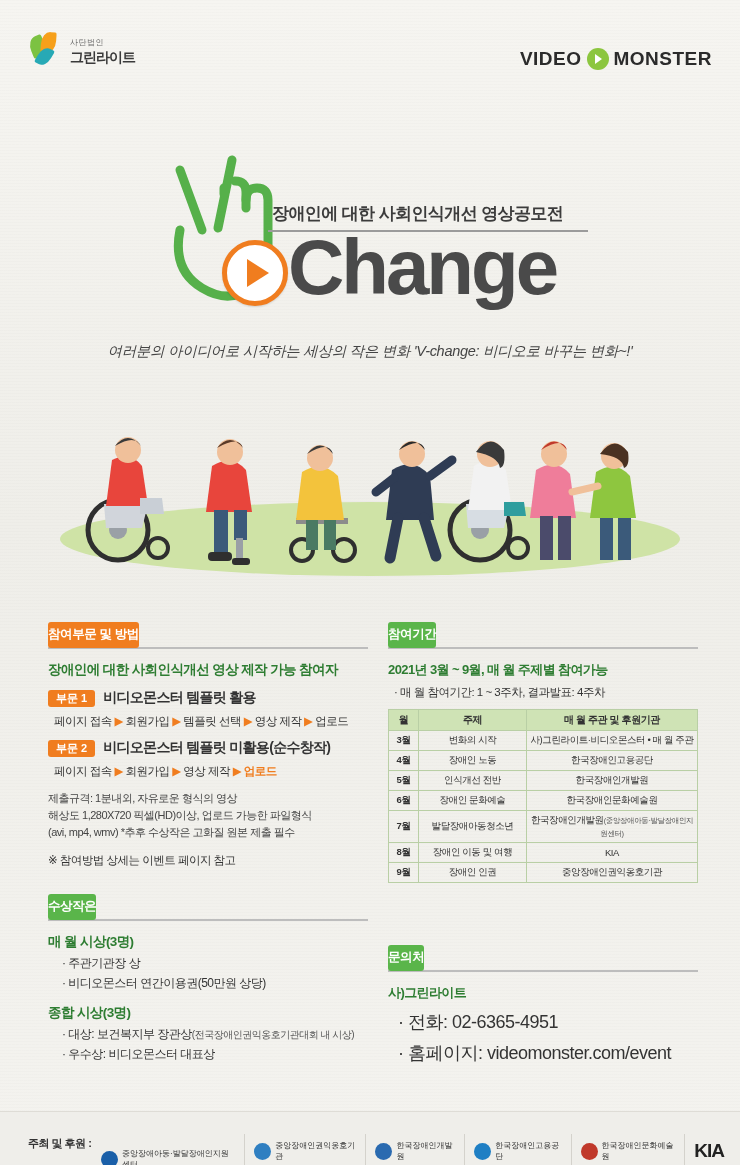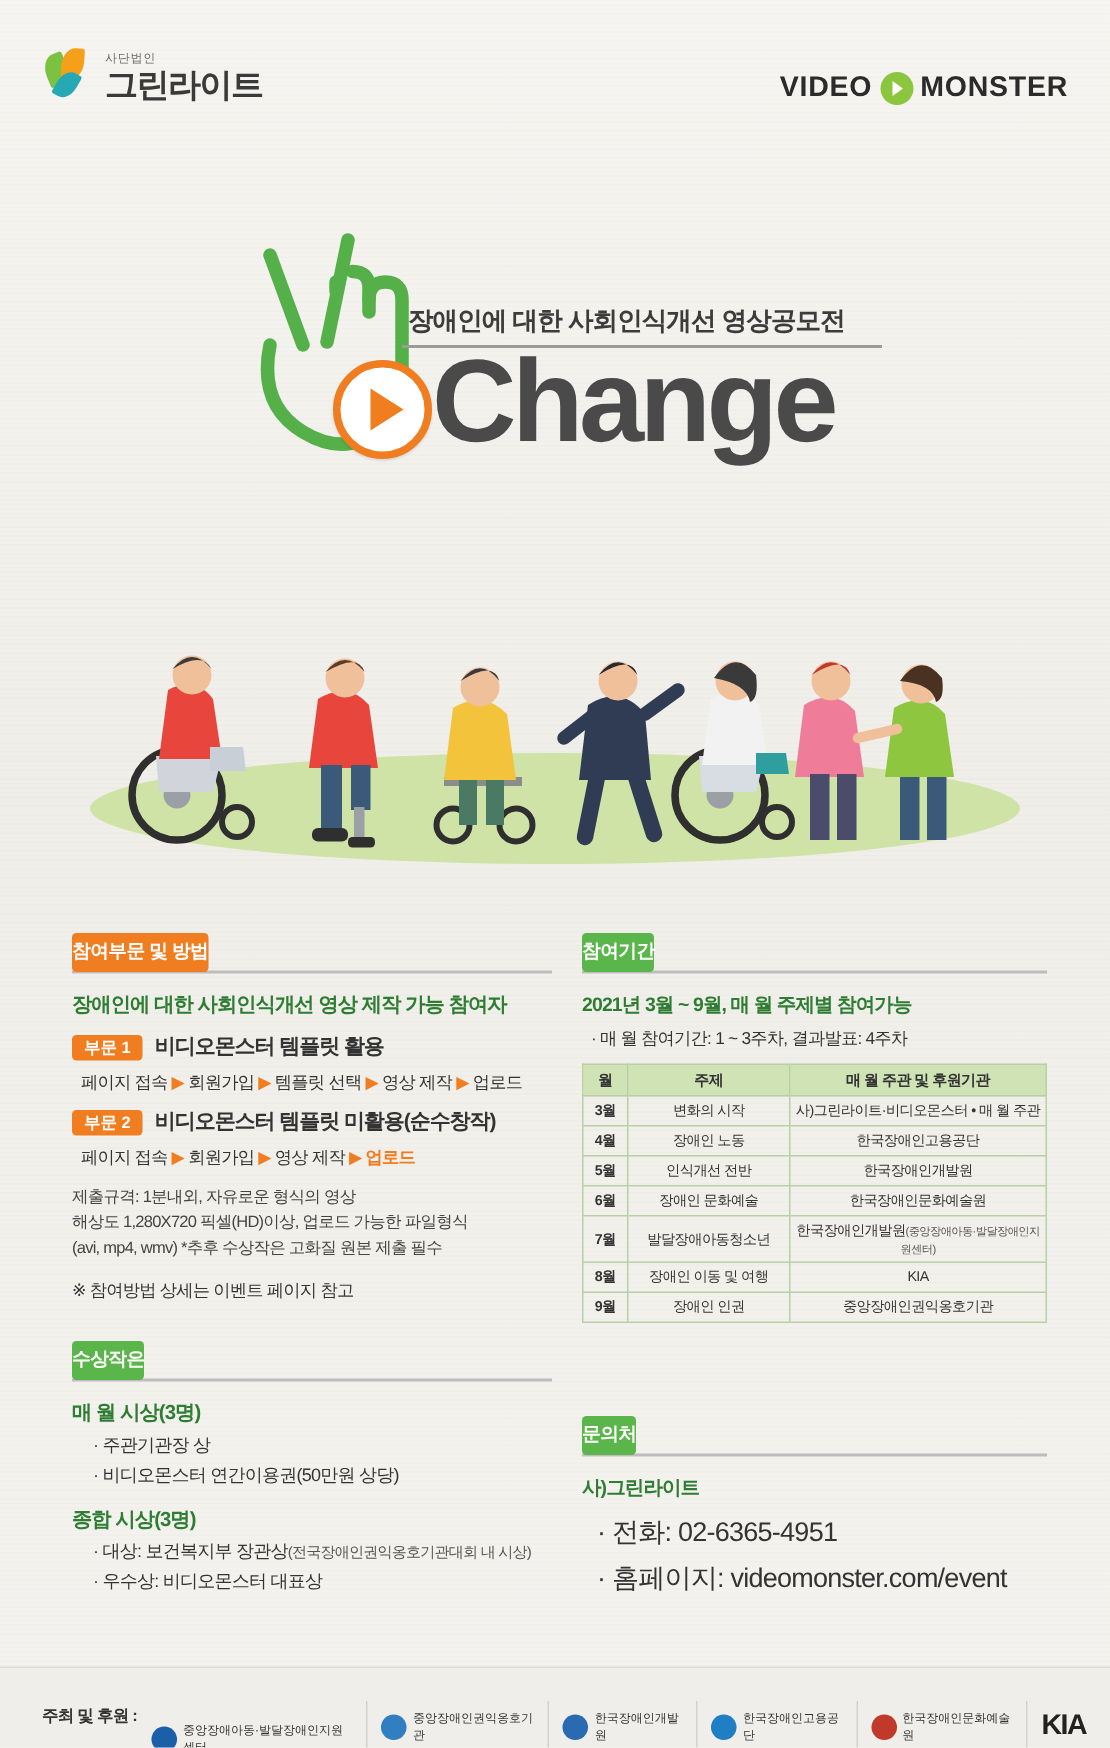--- a/index.html
+++ b/index.html
@@ -23,21 +23,21 @@
   .gl-logo { position:absolute; left:30px; top:32px; display:flex; align-items:center; gap:6px; }
   .gl-mark { width:34px; height:38px; position:relative; }
   .gl-mark .leaf {
     position:absolute; width:15px; height:21px; border-radius:60% 10% 60% 10%;
   }
   .gl-mark .l1 { background:#7cc242; left:0px; top:4px; transform:rotate(-22deg); }
   .gl-mark .l2 { background:#f6a01a; left:11px; top:0px; transform:rotate(4deg); }
   .gl-mark .l3 { background:#27a9b5; left:8px; top:15px; transform:rotate(30deg); width:13px; height:19px;}
   .gl-text { line-height:1; }
   .gl-sub { font-size:8px; color:#6b6b6b; letter-spacing:0.5px; margin-bottom:3px; }
-  .gl-name { font-size:22px; font-weight:bold; color:#3a3a3a; letter-spacing:-1px; }
+  .gl-name { font-size:14px; font-weight:bold; color:#3a3a3a; letter-spacing:-1px; }
   .vm-logo { position:absolute; right:28px; top:48px; display:flex; align-items:center; gap:5px; font-weight:bold; font-size:19px; letter-spacing:0.5px; color:#2b2b2b; }
   .vm-dot { width:22px; height:22px; border-radius:50%; background:#8cc63f; display:inline-flex; align-items:center; justify-content:center; }
   .vm-dot::after { content:""; width:0; height:0; border-left:7px solid #fff; border-top:5px solid transparent; border-bottom:5px solid transparent; margin-left:2px; }
 
   
   .hero { position:absolute; top:120px; left:0; right:0; height:260px; }
   .hand {
     position:absolute; left:140px; top:10px; width:180px; height:180px;
   }
   .hand svg { width:100%; height:100%; }
@@ -151,20 +151,21 @@
           <path d="M40 100 q-8 40 22 58 q30 18 52 -4 q14 -14 14 -40 l0 -44 q0 -12 -11 -12 q-11 0 -11 12"></path>
           <path d="M106 78 l0 -16 q0 -11 -11 -11"></path>
           <path d="M84 64 l0 -6"></path>
         </g>
       </svg>
     </div>
     <div class="hero-sub">장애인에 대한 사회인식개선 영상공모전</div>
     <div class="hero-rule"></div>
     <div class="play-badge"></div>
     <div class="hero-title">Change</div>
+    <div class="hero-slogan">여러분의 아이디어로 시작하는 세상의 작은 변화 'V-change: 비디오로 바꾸는 변화~!'</div>
   </div>
 
   <div class="illus">
     <div class="ground"></div>
     <svg class="people" viewBox="0 0 740 190">
 
       <g>
         <circle cx="118" cy="130" r="30" fill="none" stroke="#2f2f2f" stroke-width="5"></circle>
         <circle cx="118" cy="130" r="9" fill="#9aa0a6"></circle>
         <circle cx="158" cy="148" r="10" fill="none" stroke="#2f2f2f" stroke-width="4"></circle>

